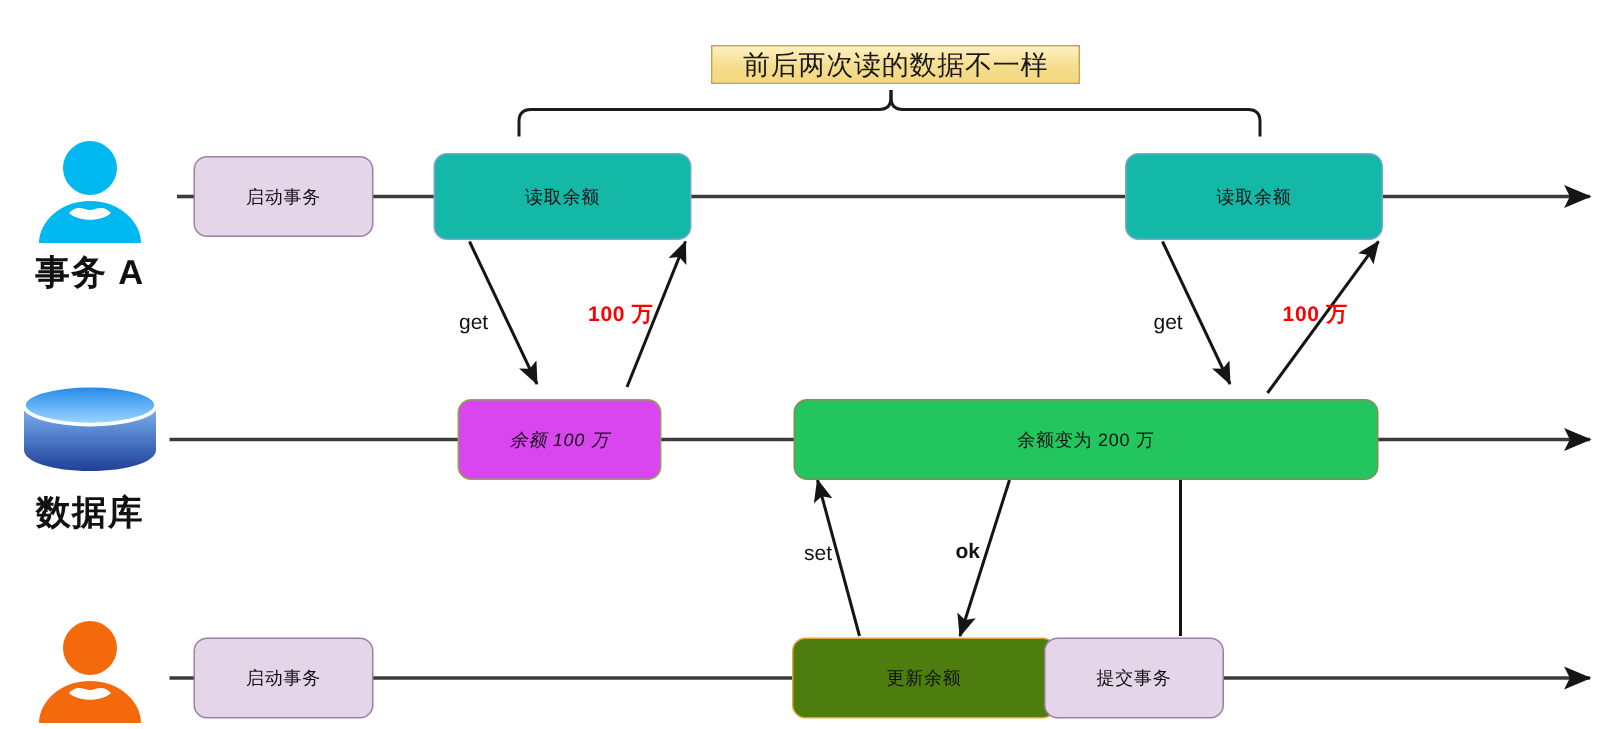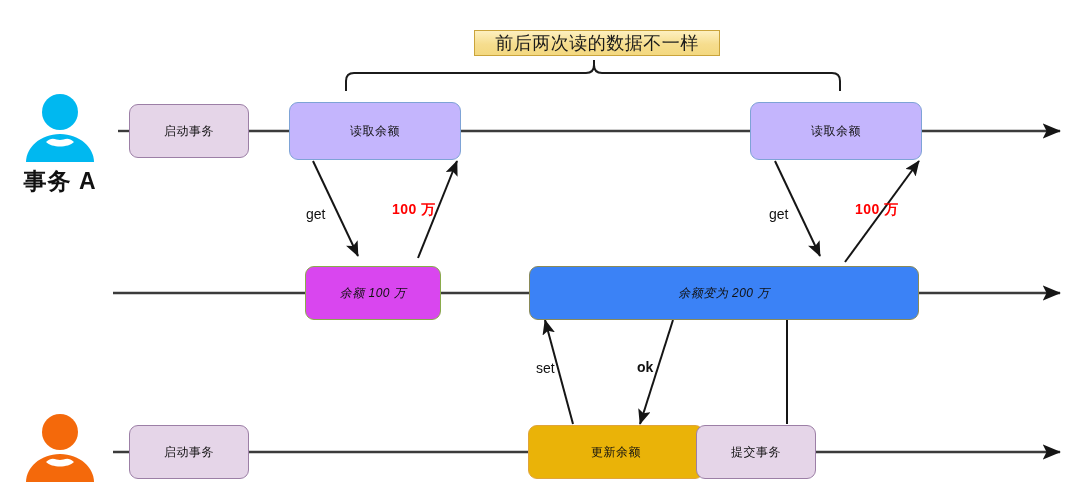--- a/index.html
+++ b/index.html
@@ -12,24 +12,24 @@
 
   
   .node{
     position:absolute;box-sizing:border-box;
     display:flex;align-items:center;justify-content:center;
     border-radius:9px;border:1.4px solid #7b7b7b;
     font-size:12px;color:#111;letter-spacing:.5px;white-space:nowrap;
     z-index:4;
   }
   .n-purple{background:#e5d5e8;border-color:#9c7fa6;}
-  .n-blue  {background:#c4b5fd;border-color:#7ea3d6;}
+  .n-blue  {background:#14b8a6;border-color:#7ea3d6;}
   .n-green {background:#d946ef;border-color:#8aab4b;font-style:italic;}
-  .n-yellow{background:#3b82f6;border-color:#8a8a57;font-style:italic;}
-  .n-orange{background:#eab308;border-color:#e0a43a;}
+  .n-yellow{background:#22c55e;border-color:#8a8a57;}
+  .n-orange{background:#4d7c0f;border-color:#e0a43a;}
 
   
   .banner{
     position:absolute;box-sizing:border-box;
     display:flex;align-items:center;justify-content:center;
     background:linear-gradient(180deg,#fdf0c0 0%,#f6dd8e 55%,#f3d880 100%);
     border:1.5px solid #caa43b;
     font-size:18px;color:#1a1a1a;letter-spacing:.5px;white-space:nowrap;
     z-index:6;
   }
@@ -115,20 +115,37 @@
 
   <div class="actor" style="left:0px;top:62px;">
     <svg class="ic" viewBox="0 0 120 72">
       <circle cx="60" cy="22" r="18" fill="#00b8f0"></circle>
       <path d="M60,44 C40,44 26,58 26,72 L94,72 C94,58 80,44 60,44 Z" fill="#00b8f0"></path>
       <path d="M46,52 C52,46 56,50 60,50 C64,50 68,46 74,52 C68,58 52,58 46,52 Z" fill="#ffffff"></path>
     </svg>
     <div class="cap">事务 A</div>
   </div>
 
+  <div class="actor" style="left:0px;top:222px;">
+    <svg class="ic" viewBox="0 0 120 72">
+      <defs>
+        <linearGradient id="gTop" x1="0" y1="0" x2="0" y2="1">
+          <stop offset="0" stop-color="#1e86e8"></stop>
+          <stop offset="1" stop-color="#9fd8ff"></stop>
+        </linearGradient>
+        <linearGradient id="gBody" x1="0" y1="0" x2="0" y2="1">
+          <stop offset="0" stop-color="#7fb6f2"></stop>
+          <stop offset="1" stop-color="#1f3f99"></stop>
+        </linearGradient>
+      </defs>
+      <path d="M16,20 L16,50 C16,58 35,64 60,64 C85,64 104,58 104,50 L104,20 Z" fill="url(#gBody)"></path>
+      <ellipse cx="60" cy="20" rx="44" ry="13" fill="url(#gTop)" stroke="#ffffff" stroke-width="2.5"></ellipse>
+    </svg>
+    <div class="cap">数据库</div>
+  </div>
 
   <div class="actor" style="left:0px;top:382px;">
     <svg class="ic" viewBox="0 0 120 72">
       <circle cx="60" cy="22" r="18" fill="#f4690b"></circle>
       <path d="M60,44 C40,44 26,58 26,72 L94,72 C94,58 80,44 60,44 Z" fill="#f4690b"></path>
       <path d="M46,52 C52,46 56,50 60,50 C64,50 68,46 74,52 C68,58 52,58 46,52 Z" fill="#ffffff"></path>
     </svg>
     <div class="cap">事务 B</div>
   </div>
 

